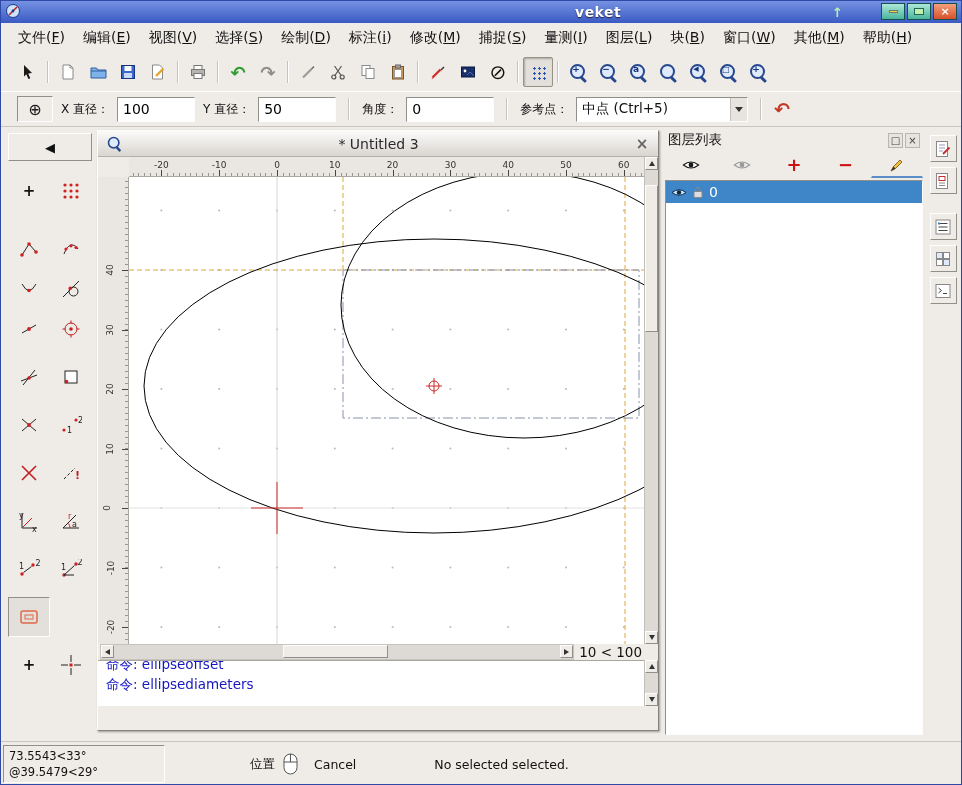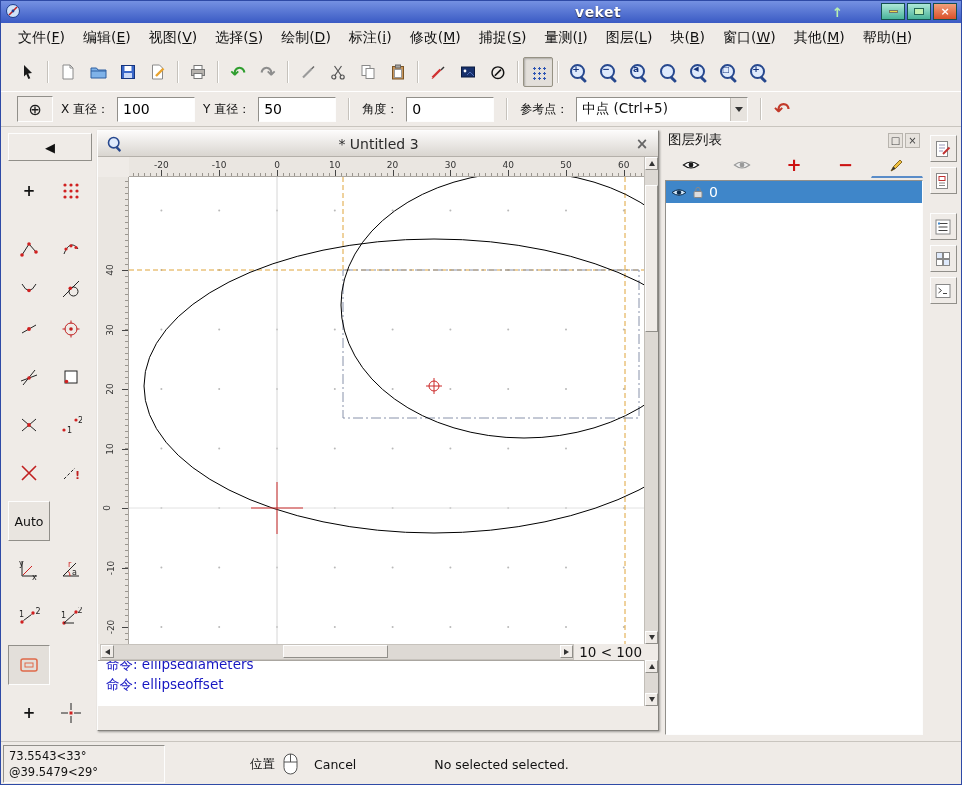--- a/index.html
+++ b/index.html
@@ -439,25 +439,20 @@
         <div class="pbtn">
             <svg width="20" height="20" viewBox="0 0 20 20">
               <path d="M3 3 L17 17 M17 3 L3 17" stroke="#c02020" stroke-width="1.6"></path>
             </svg>
           </div>
         <div class="pbtn">
             <svg width="20" height="20" viewBox="0 0 20 20">
               <path d="M3 16 L14 5" stroke="#222" stroke-dasharray="3 2"></path>
               <text x="14" y="16" font-size="11" fill="#c02020" font-weight="bold">!</text>
             </svg>
-          </div>
-      </div>
-      <div class="prow g8">
-        <div class="autob">
-            <span>Auto</span>
           </div>
       </div>
       <div class="prow g8">
         <div class="pbtn">
             <svg width="22" height="22" viewBox="0 0 22 22">
               <path d="M4 3 V18 H19" fill="none" stroke="#222"></path>
               <path d="M5 17 L14 8" stroke="#d02020"></path>
               <text x="1" y="8" font-size="8" fill="#222">y</text>
               <text x="14" y="21.5" font-size="8" fill="#222">x</text>
             </svg>
@@ -825,22 +820,22 @@
         <div class="sbtn" style="left:0;top:0">
             <span class="tri-l2"></span>
           </div>
         <div class="hthumb"></div>
         <div class="sbtn" style="right:0;top:0">
             <span class="tri-r2"></span>
           </div>
       </div>
       <div class="gridlbl">10 &lt; 100</div>
       <div class="cmdhist" id="cmdlines">
+          <div class="cmdline">命令: ellipseoffset</div>
           <div class="cmdline">命令: ellipsediameters</div>
-          <div class="cmdline">命令: ellipseoffset</div>
         </div>
       <div class="cmdscroll">
         <div class="sbtn" style="left:0;top:0">
             <span class="tri-u2"></span>
           </div>
         <div class="sbtn" style="left:0;bottom:0">
             <span class="tri-d2"></span>
           </div>
       </div>
     </div>

